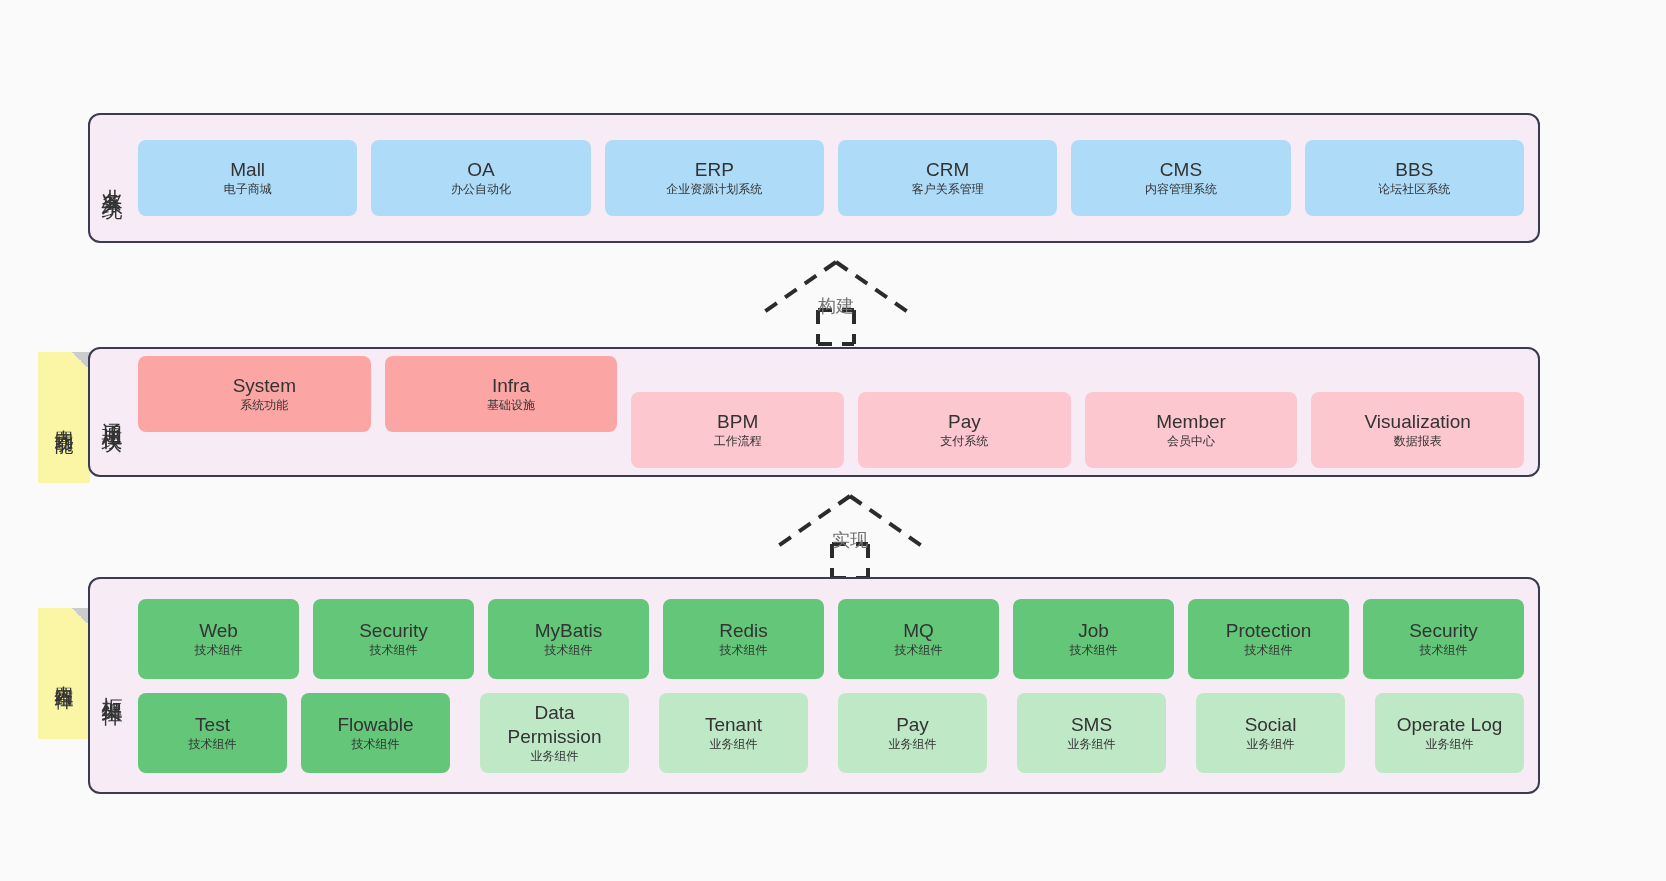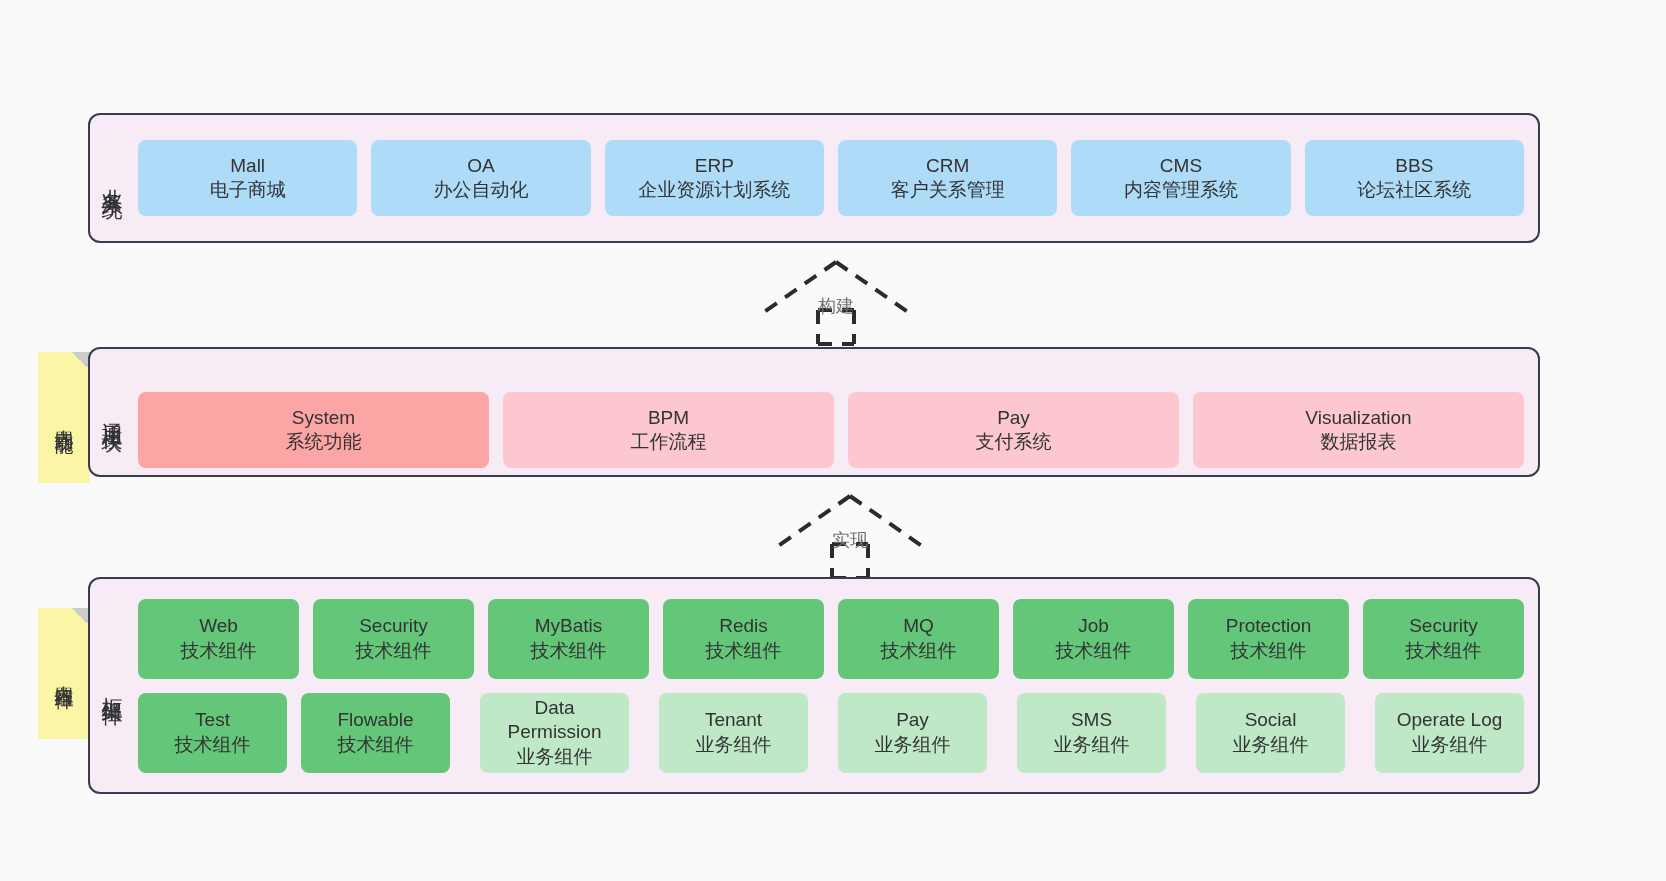--- a/index.html
+++ b/index.html
@@ -50,38 +50,38 @@
     display: flex;
     flex-direction: column;
     justify-content: center;
     gap: 14px;
     padding: 12px 14px 12px 4px;
   }
 
   .layer-row {
     display: flex;
     gap: 14px;
-    align-items: flex-end;
+    align-items: flex-start;
   }
 
   
   .card {
     flex: 1 1 0;
     border-radius: 8px;
     display: flex;
     flex-direction: column;
     align-items: center;
     justify-content: center;
     text-align: center;
     padding: 6px 8px;
     line-height: 1.28;
     color: #333333;
   }
   .card .t1 { font-size: 19px; }
-  .card .t2 { font-size: 19px; }
+  .card .t2 { font-size: 12px; }
 
   .card.blue        { background: #aedbf8; }
   .card.red         { background: #fca5a5; padding-left: 28px; }
   .card.pink        { background: #fcc7ce; margin-top: 36px; }
   .card.green       { background: #63c678; }
   .card.lightgreen  { background: #bfe8c6; margin-left: 16px; }
 
   
   #layer-business  { left: 88px;  top: 113px; width: 1452px; height: 130px; }
   #layer-modules   { left: 88px;  top: 347px; width: 1452px; height: 130px; }
@@ -183,27 +183,35 @@
   </div>
 
   <div class="layer" id="layer-modules">
     <div class="layer-title">通用模块</div>
     <div class="layer-body">
       <div class="layer-row">
         <div class="card red">
           <div class="t1">System</div>
           <div class="t2">系统功能</div>
         </div>
+        <div class="card red">
+          <div class="t1">Infra</div>
+          <div class="t2">基础设施</div>
+        </div>
         <div class="card pink">
           <div class="t1">BPM</div>
           <div class="t2">工作流程</div>
         </div>
         <div class="card pink">
           <div class="t1">Pay</div>
           <div class="t2">支付系统</div>
+        </div>
+        <div class="card pink">
+          <div class="t1">Member</div>
+          <div class="t2">会员中心</div>
         </div>
         <div class="card pink">
           <div class="t1">Visualization</div>
           <div class="t2">数据报表</div>
         </div>
       </div>
     </div>
   </div>
 
   <div class="arrow" id="arrow-impl">

